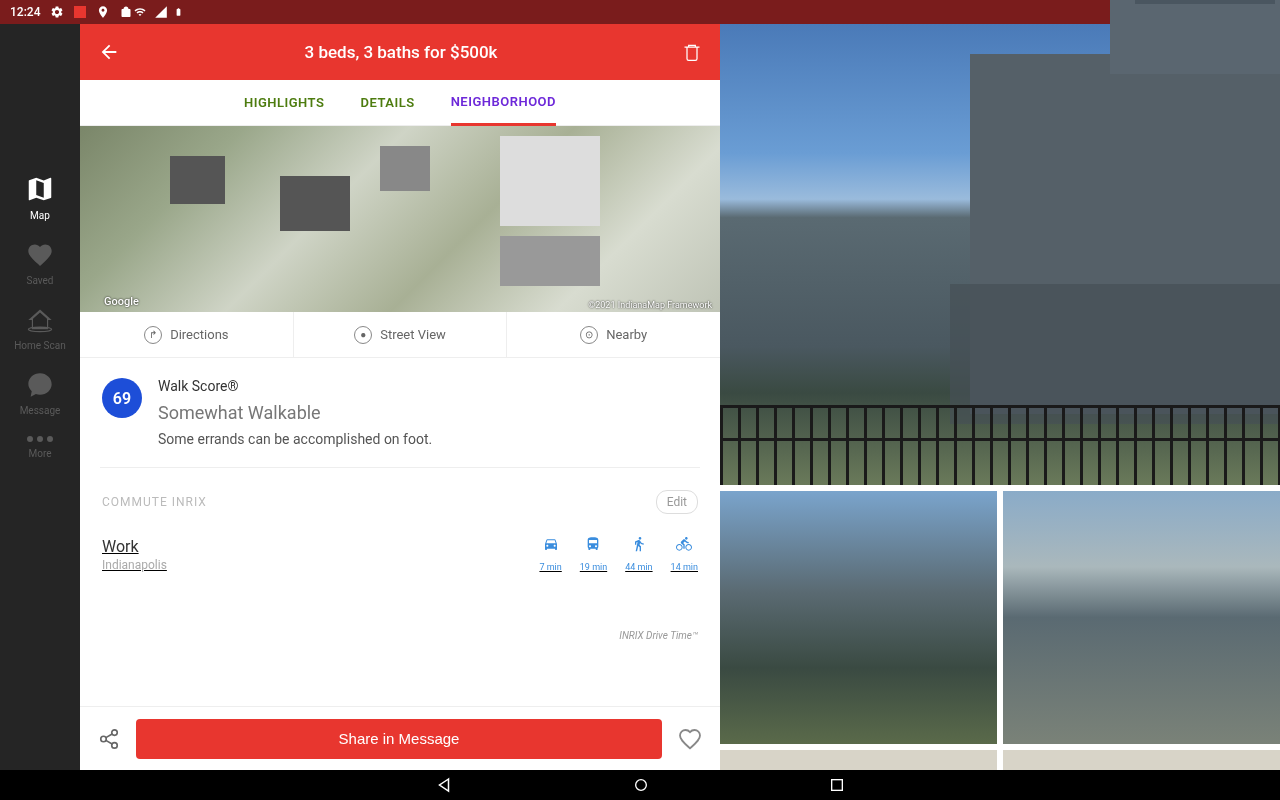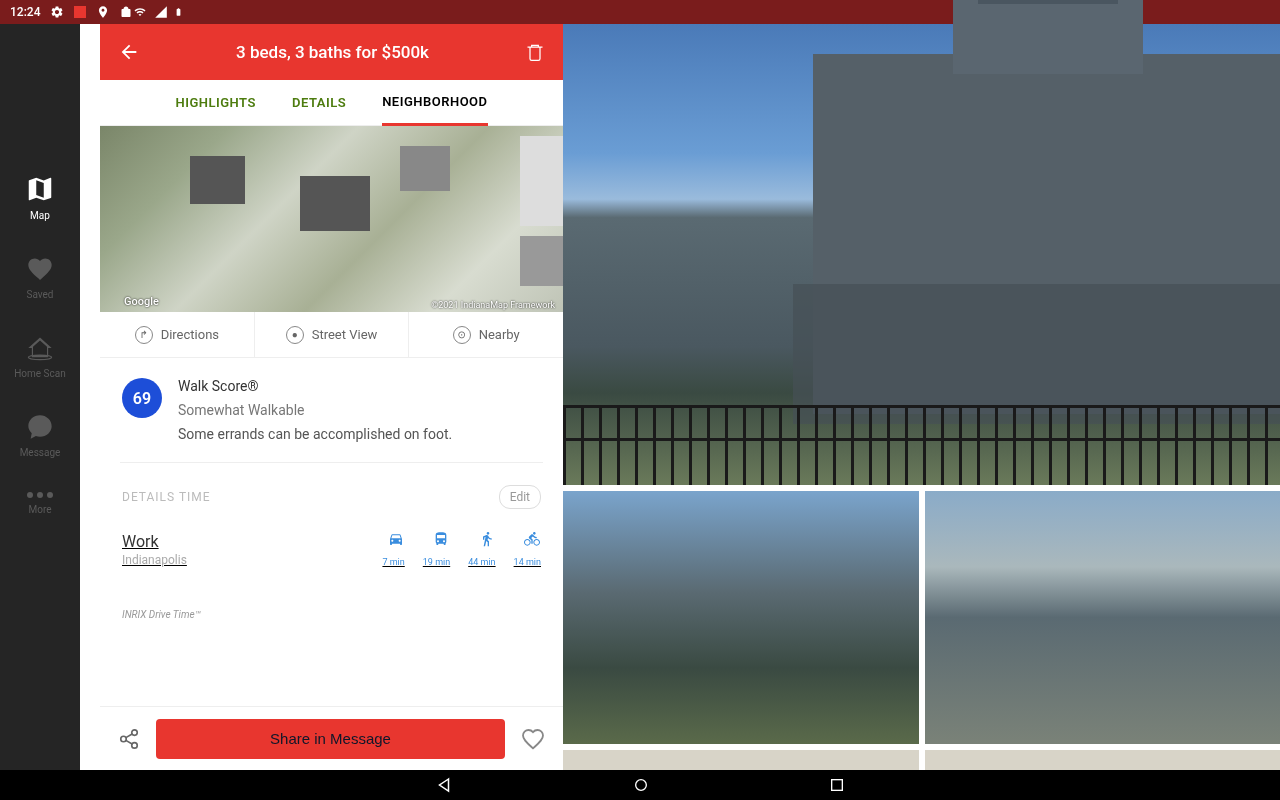--- a/index.html
+++ b/index.html
@@ -5,66 +5,66 @@
   * { box-sizing: border-box; margin: 0; padding: 0; }
   body { font-family: -apple-system, Roboto, Arial, sans-serif; background: #000; width: 1280px; height: 800px; overflow: hidden; position: relative; }
   
   .statusbar { height: 24px; background: #7a1c1c; display: flex; align-items: center; justify-content: flex-start; padding: 0 10px; color: #fff; font-size: 12px; font-weight: 500; }
   .statusbar-left { display: flex; align-items: center; gap: 10px; }
   .statusbar-right { display: flex; align-items: center; gap: 6px; }
   .statusbar-right svg { fill: #fff; }
   
   .content { display: flex; height: 746px; }
   
-  .sidebar { width: 80px; background: #252525; display: flex; flex-direction: column; align-items: center; padding-top: 150px; gap: 34px; }
+  .sidebar { width: 80px; background: #252525; display: flex; flex-direction: column; align-items: center; padding-top: 150px; gap: 20px; }
   .sidebar-item { display: flex; flex-direction: column; align-items: center; gap: 6px; color: #5a5a5a; font-size: 10px; }
   .sidebar-item.active { color: #fff; }
   .sidebar-item svg { fill: currentColor; }
   .dots { display: flex; gap: 4px; }
   .dot { width: 6px; height: 6px; background: #5a5a5a; border-radius: 50%; }
   
-  .panel { width: 483px; background: #fff; display: flex; flex-direction: column; padding-left: 20px; }
+  .panel { width: 640px; background: #fff; display: flex; flex-direction: column; }
   
   .header { height: 56px; background: #e8362f; display: flex; align-items: center; padding: 0 18px; color: #fff; }
   .header-title { flex: 1; text-align: center; font-size: 17px; font-weight: 500; }
   
   .tabs { height: 46px; display: flex; align-items: center; justify-content: center; gap: 36px; border-bottom: 1px solid #eee; background: #fff; }
   .tab { font-size: 13px; font-weight: 600; color: #4d7c0f; letter-spacing: 0.5px; padding: 14px 0; }
-  .tab.active { color: #000000; border-bottom: 3px solid #e8362f; margin-bottom: -1px; }
+  .tab.active { color: #6d28d9; border-bottom: 3px solid #e8362f; margin-bottom: -1px; }
   
   .map-img { height: 186px; background: linear-gradient(135deg, #7a8669 0%, #9aa78a 20%, #cfd4c6 40%, #a8b095 60%, #d8dcd0 80%, #bfc4b6 100%); position: relative; }
   .map-attr { position: absolute; bottom: 4px; left: 24px; color: #fff; font-size: 11px; font-weight: 500; text-shadow: 0 0 2px #000; }
   .map-copy { position: absolute; bottom: 2px; right: 8px; color: #fff; font-size: 9px; text-shadow: 0 0 2px #000; }
   .map-roof { position:absolute; background:#555; }
   
   .map-actions { height: 46px; display: flex; border-bottom: 1px solid #eee; }
   .map-action { flex: 1; display: flex; align-items: center; justify-content: center; gap: 8px; font-size: 13px; color: #666; border-right: 1px solid #eee; }
   .map-action:last-child { border-right: none; }
   .circle-icon { width: 18px; height: 18px; border: 1.5px solid #888; border-radius: 50%; display: flex; align-items: center; justify-content: center; font-size: 10px; }
   
   .walk-block { padding: 20px 22px; display: flex; gap: 16px; align-items: flex-start; }
   .score-badge { width: 40px; height: 40px; background: #1d4ed8; border-radius: 50%; color: #fff; display: flex; align-items: center; justify-content: center; font-size: 16px; font-weight: 600; flex-shrink: 0; }
   .walk-text .t1 { font-size: 14px; color: #333; margin-bottom: 8px; }
-  .walk-text .t2 { font-size: 14px; color: #777; margin-bottom: 8px; }
+  .walk-text .t2 { font-size: 18px; color: #777; margin-bottom: 8px; }
   .walk-text .t3 { font-size: 14px; color: #555; }
   .divider { height: 1px; background: #eee; margin: 0 20px; }
   
   .commute-block { padding: 22px; }
   .commute-head { display: flex; justify-content: space-between; align-items: center; margin-bottom: 22px; }
   .commute-label { font-size: 12px; color: #bbb; letter-spacing: 1px; }
   .edit-btn { font-size: 12px; color: #999; border: 1px solid #ddd; padding: 4px 10px; border-radius: 11px; }
   .commute-row { display: flex; justify-content: space-between; align-items: center; text-decoration: underline; }
   .commute-dest .d1 { font-size: 16px; color: #333; margin-bottom: 2px; }
   .commute-dest .d2 { font-size: 12px; color: #aaa; }
   .commute-times { display: flex; gap: 18px; }
-  .ct { display: flex; flex-direction: column; align-items: flex-end; gap: 10px; color: #3a8dde; font-size: 9px; }
-  .inrix { text-align: left; font-size: 10px; color: #999; padding: 0 22px; font-style: italic; margin-top: 20px; }
+  .ct { display: flex; flex-direction: column; align-items: center; gap: 10px; color: #3a8dde; font-size: 9px; }
+  .inrix { text-align: right; font-size: 10px; color: #999; padding: 0 22px; font-style: italic; margin-top: 36px; }
   
   .footer { height: 64px; display: flex; align-items: center; padding: 0 18px; gap: 16px; border-top: 1px solid #eee; margin-top: auto; }
-  .share-btn { flex: 1; background: #e8362f; color: #0f172a; border: none; border-radius: 4px; height: 40px; font-size: 15px; font-weight: 500; }
+  .share-btn { flex: 1; background: #e8362f; color: #ffffff; border: none; border-radius: 4px; height: 40px; font-size: 15px; font-weight: 500; }
   
   .gallery { flex: 1; display: flex; flex-direction: column; gap: 6px; background: #fff; }
   .g-main { flex: 1.82; background: linear-gradient(180deg, #4a7ab8 0%, #6a9dd4 28%, #9abbdc 38%, #5a6a72 42%, #4a5860 70%, #3a4a42 80%, #6a7a5a 100%); position: relative; }
   .g-row { flex: 1; display: flex; gap: 6px; }
   .g-sm { flex: 1; background: linear-gradient(180deg, #7aa4cc 0%, #5a6a72 40%, #3a4a42 70%, #5a6a4a 100%); }
   .g-sm2 { flex: 1; background: linear-gradient(180deg, #8aabc8 0%, #aab8bc 30%, #5a6a72 50%, #7a8278 100%); }
   .g-bottom { height: 20px; display: flex; gap: 6px; }
   .g-bottom > div { flex: 1; background: #d8d4c8; }
   
   .navbar { height: 30px; background: #000; display: flex; align-items: center; justify-content: center; gap: 180px; }
@@ -194,21 +194,21 @@
       <div class="walk-text">
         <div class="t1">Walk Score®</div>
         <div class="t2">Somewhat Walkable</div>
         <div class="t3">Some errands can be accomplished on foot.</div>
       </div>
     </div>
     <div class="divider"></div>
 
     <div class="commute-block">
       <div class="commute-head">
-        <div class="commute-label">DETAILS TIME</div>
+        <div class="commute-label">COMMUTE INRIX</div>
         <div class="edit-btn">Edit</div>
       </div>
       <div class="commute-row">
         <div class="commute-dest">
           <div class="d1">Work</div>
           <div class="d2">Indianapolis</div>
         </div>
         <div class="commute-times">
           <div class="ct">
             <svg width="18" height="16" viewBox="0 0 24 24" fill="#3a8dde">

